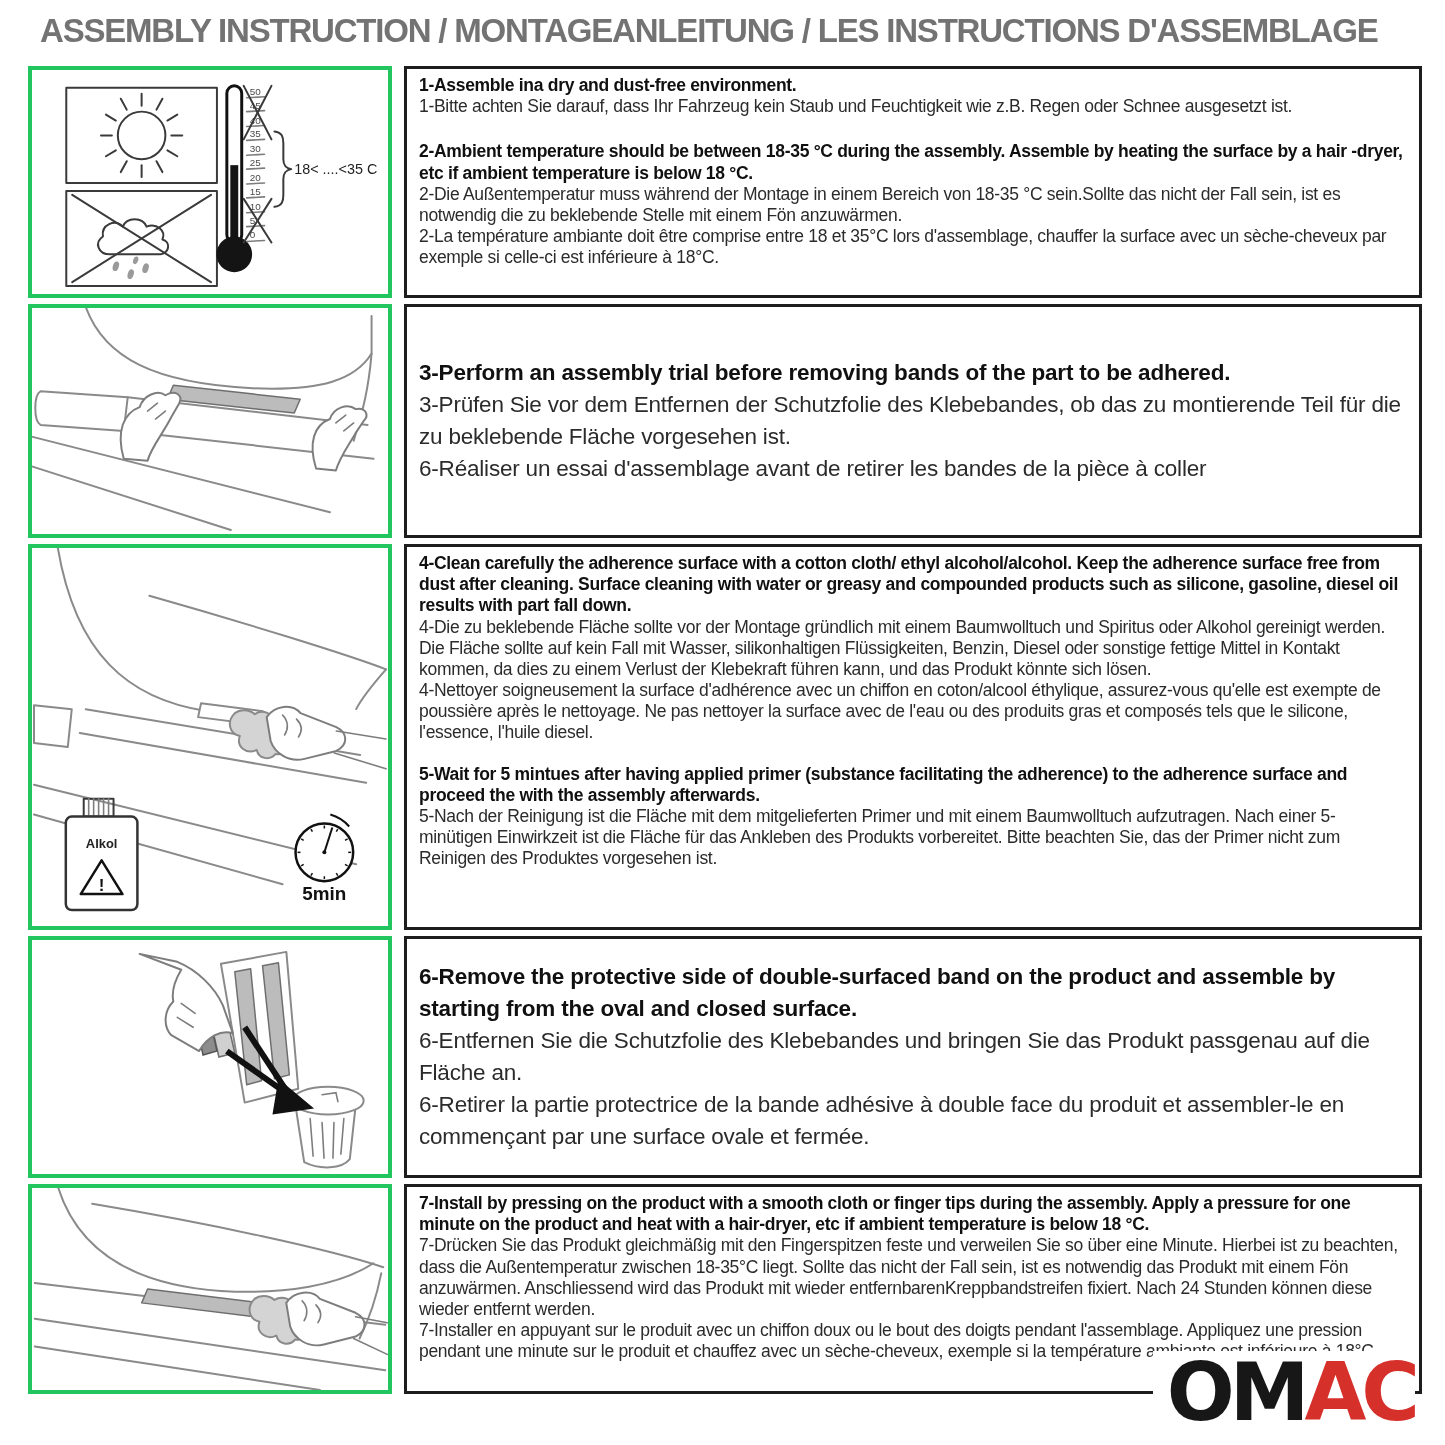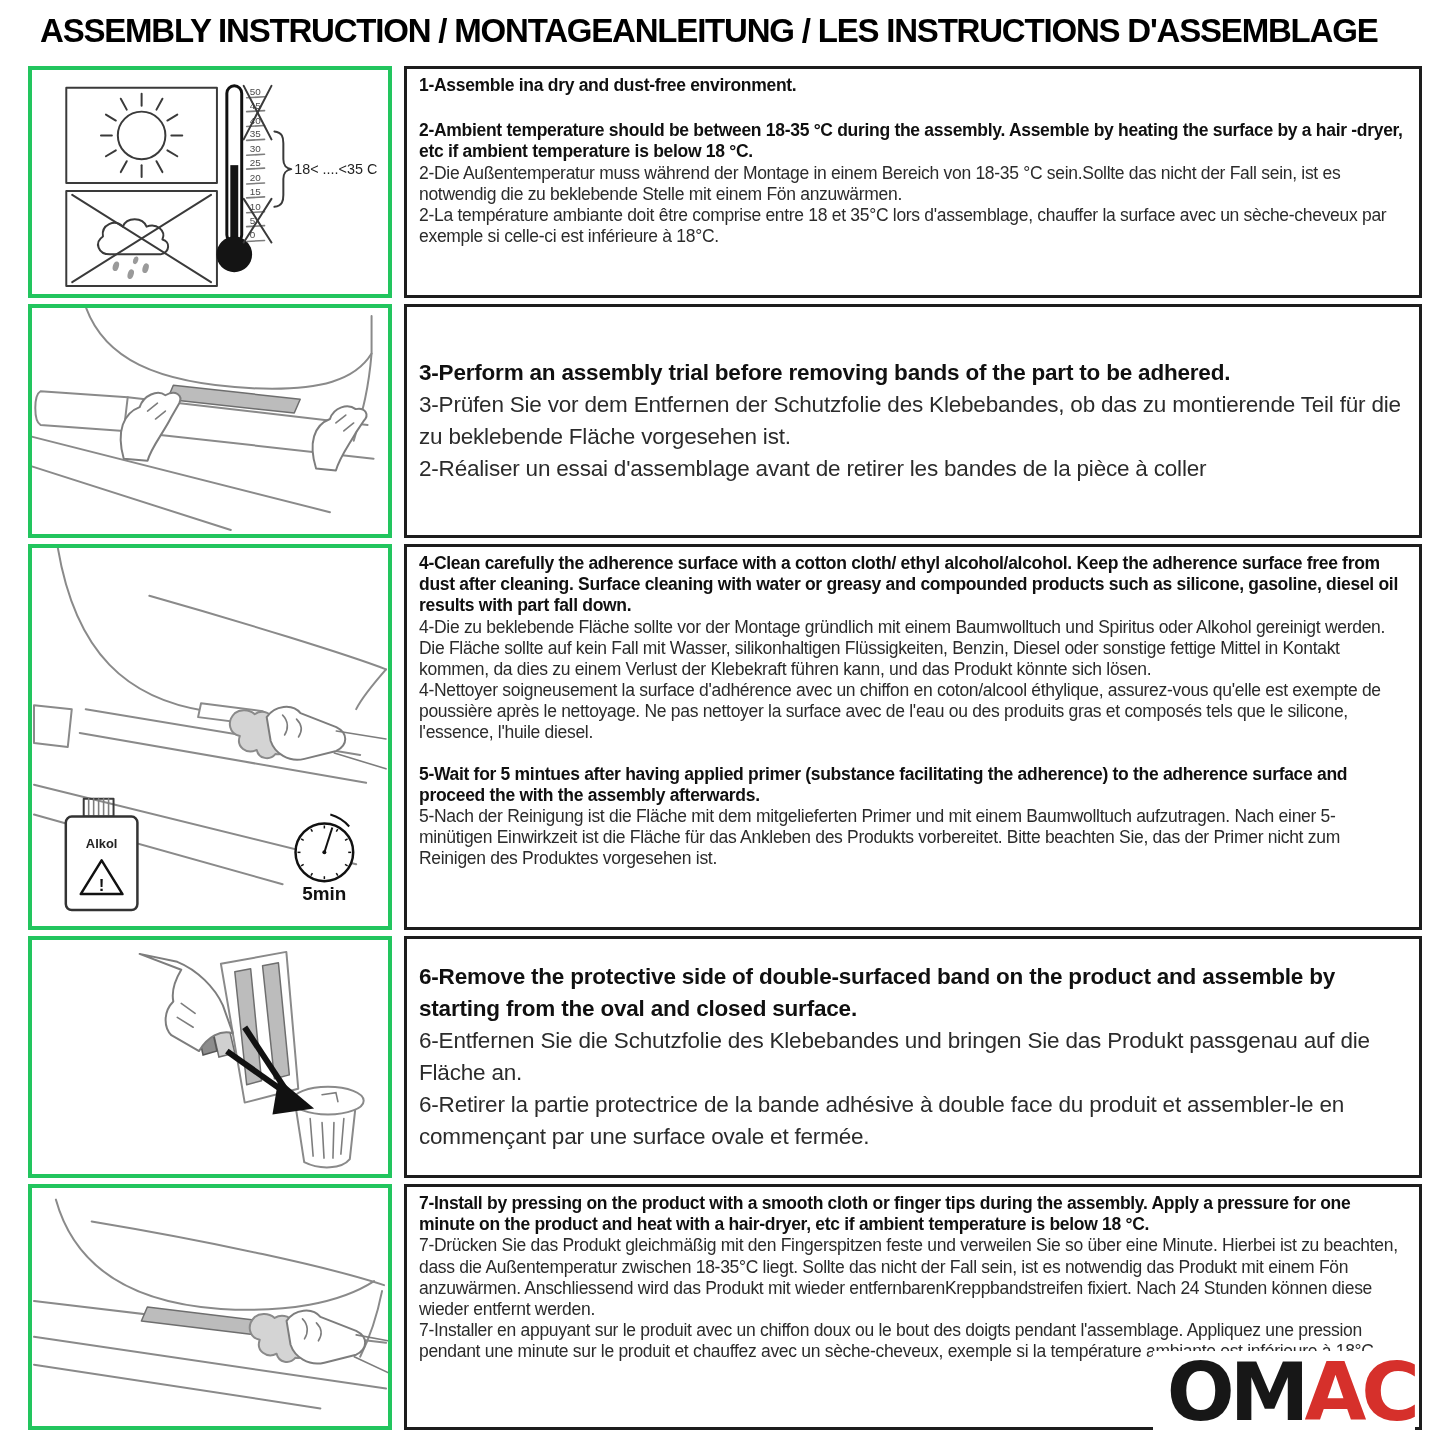--- a/index.html
+++ b/index.html
@@ -4,28 +4,28 @@
 <style>
   * { margin:0; padding:0; box-sizing:border-box; }
   html,body { background:#ffffff; }
   .sheet {
     position:relative; width:1445px; height:1445px; background:#fff;
     font-family:"Liberation Sans", sans-serif; color:#222; overflow:hidden;
   }
   .page-title {
     position:absolute; left:40px; top:12px; width:1390px;
     font-size:33px; font-weight:bold; letter-spacing:-1.2px;
-    color:#000000; white-space:nowrap;
+    color:#737373; white-space:nowrap;
   }
   .row { position:absolute; left:28px; width:1394px; }
   .r1 { top:66px;   height:232px; }
   .r2 { top:304px;  height:234px; }
   .r3 { top:544px;  height:386px; }
   .r4 { top:936px;  height:242px;text-decoration:underline; }
-  .r5 { top:1184px; height:246px; }
+  .r5 { top:1184px; height:210px; }
   .illus {
     position:absolute; left:0; top:0; width:364px; height:100%;
     border:4px solid #22c55e; background:#fff;
   }
   .illus svg { width:100%; height:100%; display:block; }
   .tbox {
     position:absolute; left:376px; right:0; top:0; height:100%;
     border:3px solid #1d1d1d; background:#fff; padding:6px 12px; overflow:hidden;
   }
   .tbox.center { display:flex; flex-direction:column; justify-content:center; }
@@ -136,20 +136,21 @@
             <line x1="213" y1="130" x2="241" y2="174"></line>
             <line x1="241" y1="130" x2="213" y2="174"></line>
           </g>
           <path class="ln" d="M244,62 c8,1 9,6 9,12 l0,16 c0,7 3,9 8,10 c-5,1 -8,3 -8,10 l0,16 c0,6 -1,11 -9,12"></path>
           <text class="temp-label" x="264" y="105">18&lt; ....&lt;35 C</text>
         </g>
       </svg>
     </div>
     <div class="tbox small">
       <p class="bold">1-Assemble ina dry and dust-free environment.</p>
+      <p>1-Bitte achten Sie darauf, dass Ihr Fahrzeug kein Staub und Feuchtigkeit wie z.B. Regen oder Schnee ausgesetzt ist.</p>
       <p class="bold gap">2-Ambient temperature should be between 18-35 °C  during the assembly. Assemble by heating the surface by a hair -dryer, etc if ambient temperature is below 18 °C.</p>
       <p>2-Die Außentemperatur muss während der Montage in einem Bereich von 18-35 °C  sein.Sollte das nicht der Fall sein, ist es notwendig die zu beklebende Stelle mit einem Fön anzuwärmen.</p>
       <p>2-La température ambiante doit être comprise entre 18 et 35°C lors d'assemblage, chauffer la surface avec un sèche-cheveux par exemple si celle-ci est inférieure à 18°C.</p>
     </div>
   </div>
 
   <div class="row r2">
     <div class="illus">
       <svg viewBox="0 0 358 228">
         <g>
@@ -168,21 +169,21 @@
         </g>
         <g>
           <path class="handf" d="M286,162 C278,136 284,118 300,112 C304,100 318,96 326,102 C336,100 340,108 334,114 L326,126 C318,140 310,150 306,164 Z"></path>
           <path class="handl" d="M306,116 l10,-8 M314,124 l10,-8"></path>
         </g>
       </svg>
     </div>
     <div class="tbox center big">
       <p class="bold">3-Perform an assembly trial before removing bands of the part to be adhered.</p>
       <p>3-Prüfen Sie vor dem Entfernen der Schutzfolie des Klebebandes, ob das zu montierende Teil für die zu beklebende Fläche vorgesehen ist.</p>
-      <p>2-Réaliser un essai d'assemblage avant de retirer les bandes de la pièce à coller</p>
+      <p>6-Réaliser un essai d'assemblage avant de retirer les bandes de la pièce à coller</p>
     </div>
   </div>
 
   <div class="row r3">
     <div class="illus">
       <svg viewBox="0 0 358 380">
         <g>
           <path class="car" d="M26,0 C44,106 96,152 176,164"></path>
           <path class="car" d="M118,48 C210,74 320,108 356,122"></path>
           <path class="car" d="M356,122 C342,138 332,150 326,162"></path>

